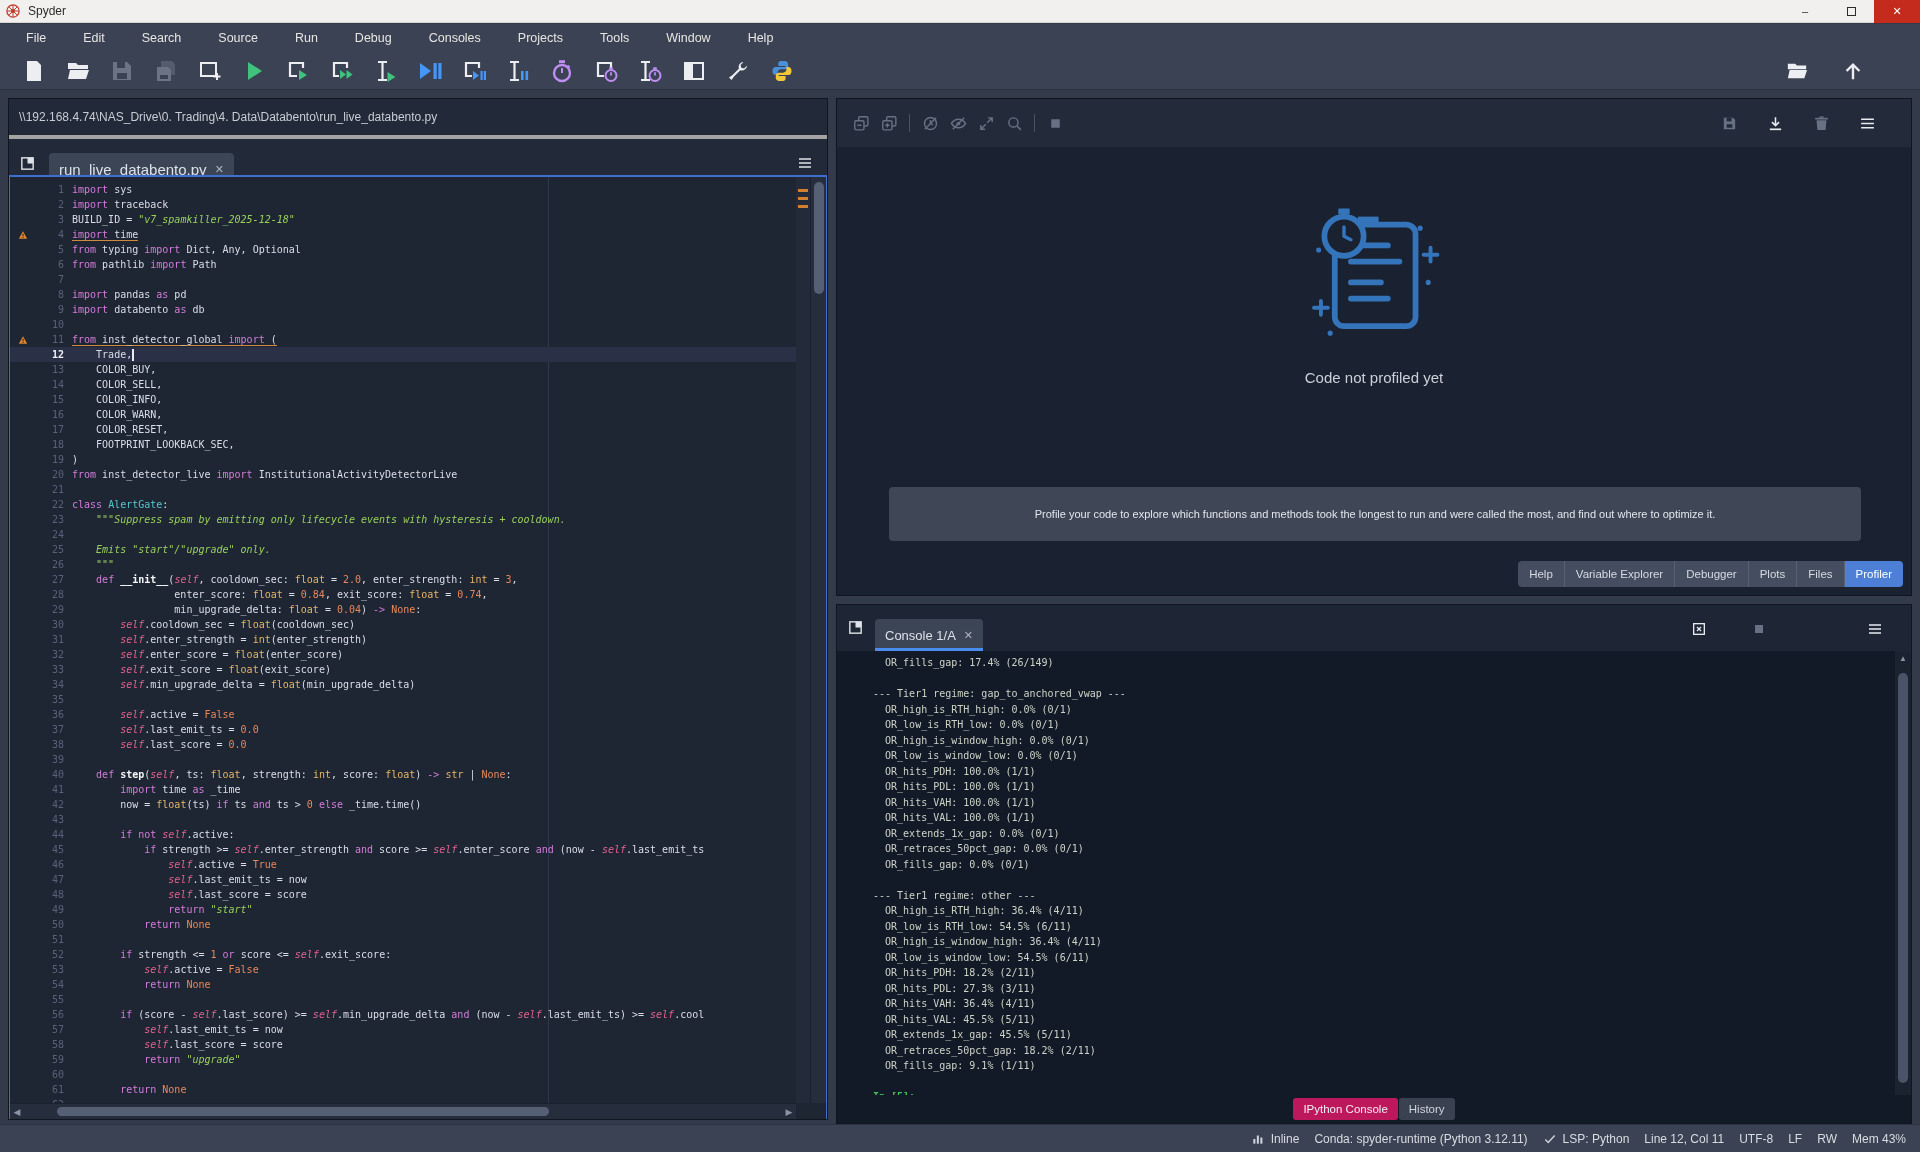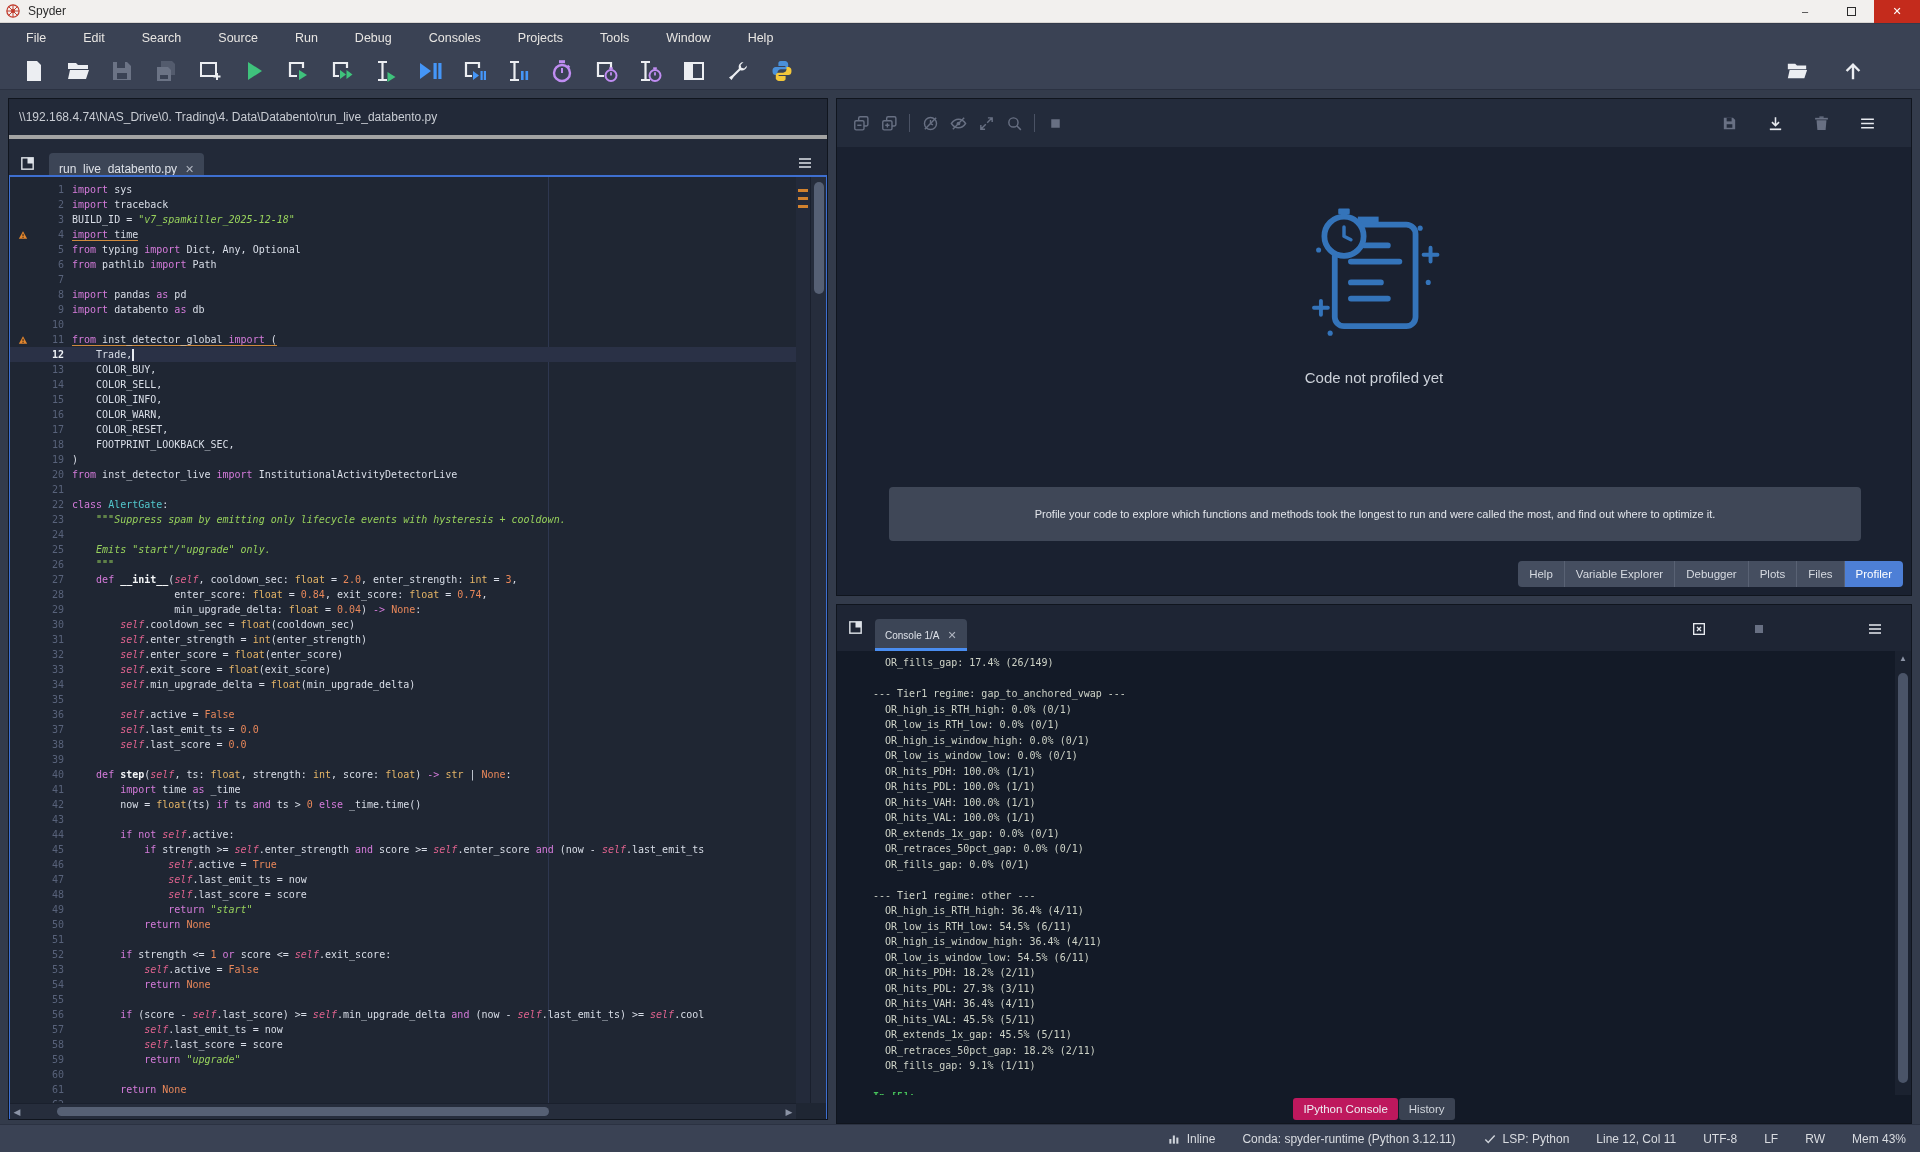--- a/index.html
+++ b/index.html
@@ -34,21 +34,21 @@
   
   .pane{position:absolute;background:#1e2534;border:1px solid #10151e;}
 
   
   #editor-pane{left:8px;top:98px;width:820px;height:1022px;background:#222938;}
   .breadcrumb{height:40px;display:flex;align-items:center;padding-left:10px;font-size:12px;color:#c9cdd4;border-bottom:4px solid #a3a3a3;background:#222938;white-space:nowrap;}
   .edtabbar{height:46px;position:relative;background:#222938;}
   .newwin-btn{position:absolute;left:10px;top:16px;width:20px;height:20px;color:#dfe3e9;}
   .newwin-btn svg{width:17px;height:17px;}
   .edtab{position:absolute;left:40px;bottom:0;height:32px;background:#3c4556;border-radius:4px 4px 0 0;display:flex;align-items:center;padding:0 10px;gap:8px;}
-  .edtab .lbl{font-size:12px;color:#dde1e8;}
+  .edtab .lbl{font-size:15px;color:#dde1e8;}
   .edtab .x{font-size:11px;color:#aeb4bf;}
   .edtab::after{content:"";position:absolute;left:0;right:0;bottom:0;height:3px;background:#4a8df0;}
   .edtab-menu{position:absolute;right:10px;top:16px;width:20px;height:20px;color:#dfe3e9;}
   .edtab-menu svg{width:16px;height:16px;}
   .editor-area{position:absolute;left:0;top:76px;width:818px;height:944px;border-top:2px solid #3e6fd0;border-left:1px solid #3e6fd0;border-right:1px solid #3e6fd0;background:#1f2633;overflow:hidden;}
   .code-scroll{position:absolute;left:0;top:0;right:30px;bottom:16px;overflow:hidden;padding-top:5px;font-family:"DejaVu Sans Mono",monospace;font-size:10px;}
   .colguide{position:absolute;top:0;bottom:0;left:calc(62px + 79ch);width:1px;background:#2e3750;}
   .crow{height:15px;display:flex;align-items:center;position:relative;}
   .crow.cur{background:#2a3146;}
   .lni{width:26px;display:flex;align-items:center;justify-content:center;flex:none;}
@@ -84,38 +84,38 @@
   .pf-msg{position:absolute;left:52px;top:388px;width:972px;min-height:54px;background:#3f4757;border-radius:4px;display:flex;align-items:center;justify-content:center;padding:10px 40px;text-align:center;font-size:11px;color:#e3e6eb;}
   .panetabs{position:absolute;right:8px;bottom:8px;display:flex;border-radius:4px;overflow:hidden;}
   .ptab{height:26px;display:flex;align-items:center;padding:0 11px;font-size:11.5px;color:#d6dae1;background:#454e60;border-right:1px solid #596274;}
   .ptab:last-child{border-right:none;}
   .ptab.active{background:#4d7fd6;color:#fff;}
 
   
   #console-pane{left:836px;top:604px;width:1076px;height:520px;background:#131a27;}
   .ctabbar{height:46px;position:relative;background:#1e2534;}
   .ctab{position:absolute;left:38px;bottom:0;height:32px;background:#3c4556;border-radius:4px 4px 0 0;display:flex;align-items:center;padding:0 10px;gap:8px;}
-  .ctab .lbl{font-size:10px;color:#dde1e8;}
+  .ctab .lbl{font-size:13px;color:#dde1e8;}
   .ctab .x{font-size:11px;color:#aeb4bf;}
   .ctab::after{content:"";position:absolute;left:0;right:0;bottom:0;height:3px;background:#4a8df0;}
   .cright{position:absolute;top:13px;width:24px;height:22px;display:flex;align-items:center;justify-content:center;color:#e7eaef;}
   .cright svg{width:16px;height:16px;}
   .cright.dis{color:#687083;}
   .cout{position:absolute;left:0;top:46px;right:16px;bottom:28px;overflow:hidden;padding:4px 0 0 36px;font-family:"DejaVu Sans Mono",monospace;font-size:10px;line-height:15.5px;color:#ced3c7;}
   .cline{white-space:pre;}
   .cprompt{color:#46c05a;font-weight:bold;}
   .cvscroll{position:absolute;right:0;top:46px;bottom:28px;width:16px;background:#1b2230;}
   .cvarrow{position:absolute;left:4px;top:3px;color:#8b93a5;font-size:8px;}
   .cvthumb{position:absolute;left:3px;width:10px;top:22px;bottom:12px;border-radius:5px;background:#4a5468;}
   .consoletabs{position:absolute;left:0;right:0;bottom:3px;display:flex;justify-content:center;gap:1px;}
   .ctabbtn{height:22px;display:flex;align-items:center;padding:0 10px;font-size:11.5px;color:#cfd4db;background:#3a4252;border-radius:3px;}
   .ctabbtn.active{background:#be185d;color:#eef1f5;}
 
   
-  .statusbar{position:absolute;left:0;top:1124px;width:1920px;height:28px;background:#3a4254;border-top:1px solid #2b3242;display:flex;align-items:center;justify-content:flex-end;gap:27px;padding-right:14px;}
+  .statusbar{position:absolute;left:0;top:1124px;width:1920px;height:28px;background:#3a4254;border-top:1px solid #2b3242;display:flex;align-items:center;justify-content:flex-end;gap:15px;padding-right:14px;}
   .sitem{display:flex;align-items:center;gap:6px;font-size:12px;color:#d9dce1;}
   .sitem svg{width:14px;height:14px;color:#cfd4db;}
 </style>
 </head>
 <body>
 
 <div class="app">
 
   <div class="titlebar">
     <svg class="appicon" viewBox="0 0 16 16">

